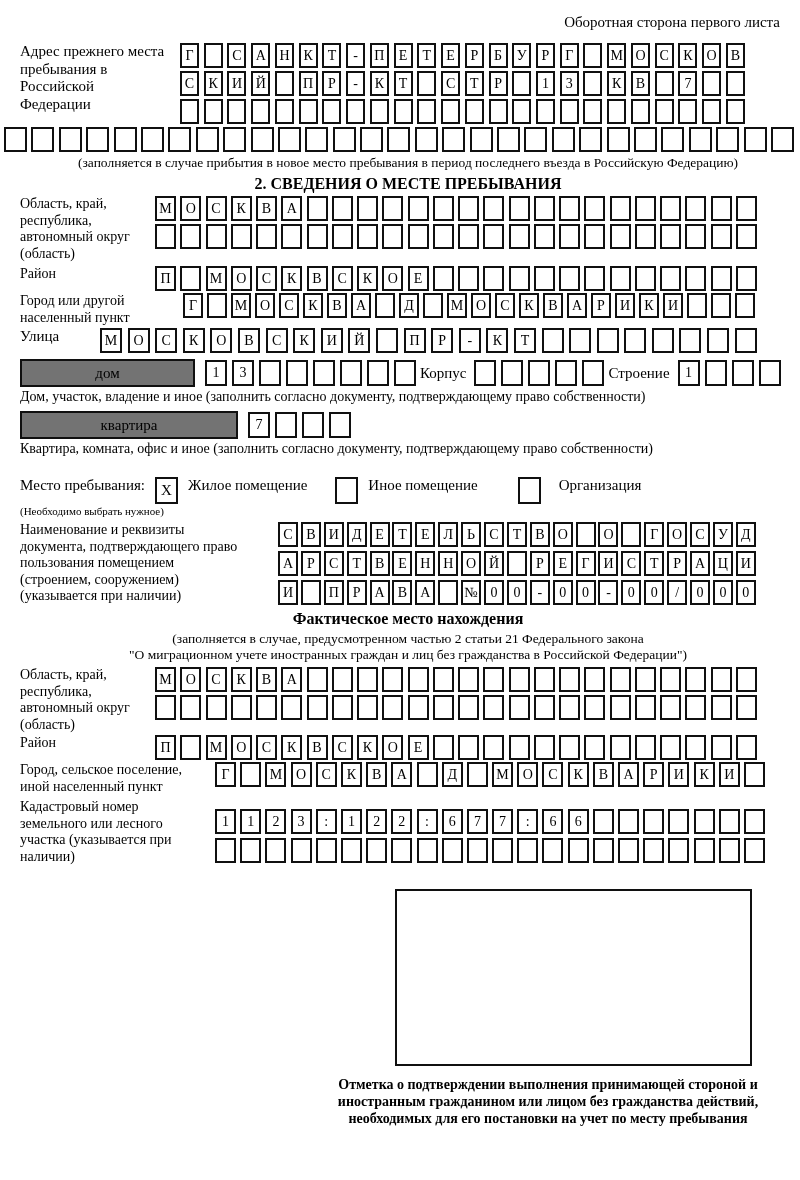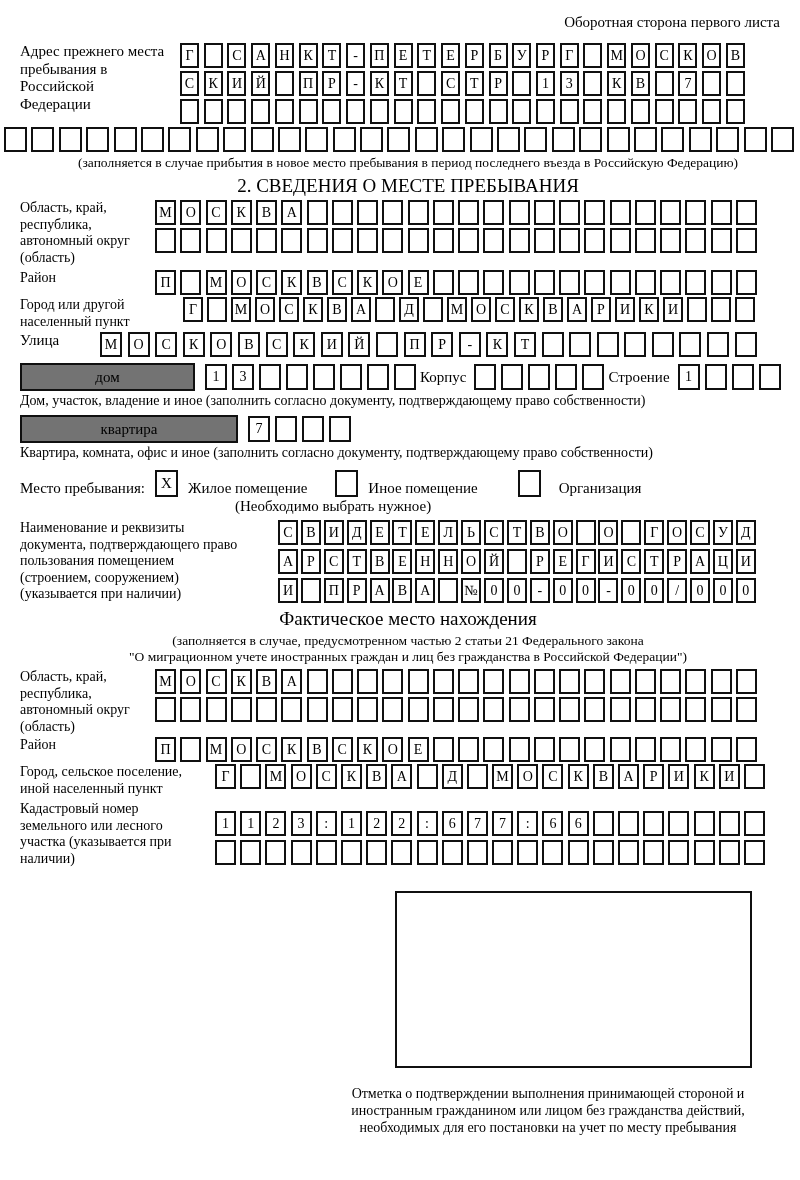--- a/index.html
+++ b/index.html
@@ -20,40 +20,40 @@
   .cell{flex:0 0 var(--cw,21px);height:25px;border:2px solid #101010;box-sizing:border-box;
         display:flex;align-items:center;justify-content:center;font-size:14px;background:#fff}
   .w565{width:565px;--cw:19px}
   .w790{width:790px;--cw:23px;margin-left:-16px;margin-top:3px}
   .w602{width:602px;--cw:21px}
   .w572{width:572px;--cw:20px}
   .w657{width:657px;--cw:22px}
   .w478{width:478px;--cw:20px}
   .w550{width:550px;--cw:21px}
   .cnote{text-align:center;font-size:13.5px;margin-top:3px}
-  .title{text-align:center;font-weight:normal;font-size:19px;margin-top:4px}
+  .title{text-align:center;font-weight:bold;font-size:16px;margin-top:4px}
   .mt2{margin-top:2px}.mt3{margin-top:3px}.mt4{margin-top:4px}.mt5{margin-top:5px}
   .house{display:flex;align-items:center;margin-top:6px}
   .widebox{height:28px;border:2px solid #101010;box-sizing:border-box;display:flex;
            align-items:center;justify-content:center;font-size:15px;background:#737373}
   .wb-dom{width:175px}
   .wb-kv{width:218px}
   .icells{display:flex;gap:5px;margin-left:10px}
   .icells .cell{flex:0 0 22px;height:26px}
   .ilabel{font-size:15px;margin:0 6px 0 4px}
   .cap{font-size:14px;margin-top:2px}
-  .stay{display:flex;align-items:flex-end;margin-top:9px;font-size:15px}
+  .stay{display:flex;align-items:flex-start;margin-top:20px;font-size:15px}
   .chk{width:23px;height:27px;border:2px solid #101010;box-sizing:border-box;display:flex;
        align-items:center;justify-content:center;font-size:15px;margin:0 10px}
   .optlabel{margin-right:18px}
-  .neednote{margin-left:215px;font-size:15px;margin-top:1px}
+  .neednote{font-size:11px;margin-top:1px}
   .stamp{margin-left:375px;width:357px;height:177px;border:2px solid #101010;
          box-sizing:border-box;margin-top:24px;background:#fff}
   .stampcap{margin-left:296px;width:464px;text-align:center;font-size:14px;
-            font-weight:400;line-height:1.22;margin-top:17px}
+            font-weight:700;line-height:1.22;margin-top:10px}
 </style>
 </head>
 <body>
 
 <div class="page">
 
   <div class="hnote">Оборотная сторона первого листа</div>
 
   <div class="fblock" style="margin-top:12px">
     <div class="flabel lw160">Адрес прежнего места пребывания в Российской Федерации</div>

